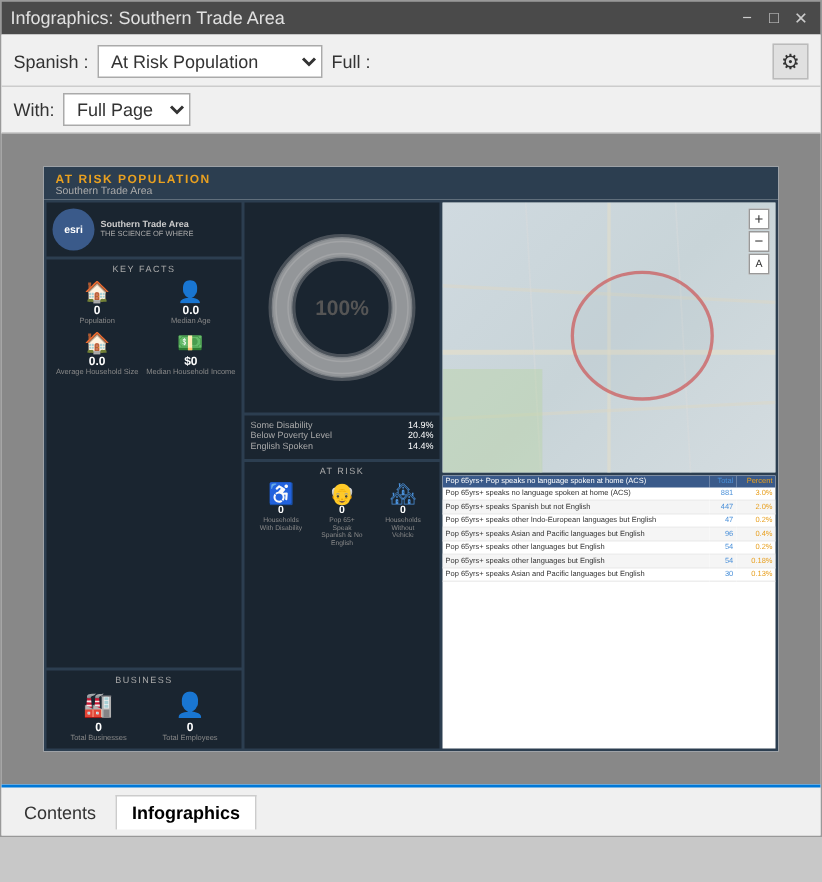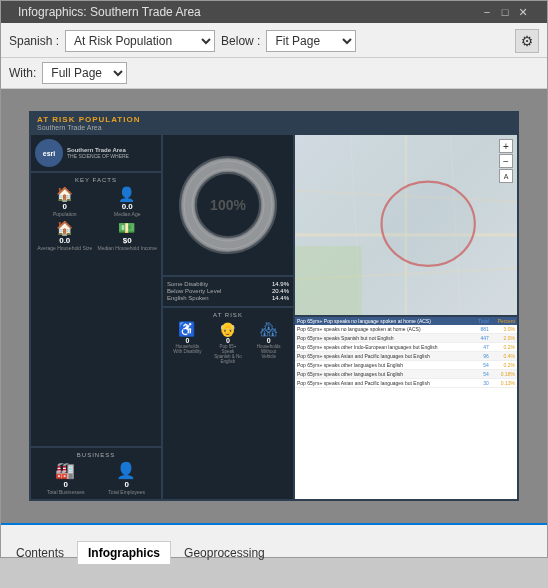--- a/index.html
+++ b/index.html
@@ -24,21 +24,21 @@
     }
 
     
     .title-bar {
       background: #4a4a4a;
       color: #e0e0e0;
       height: 22px;
       display: flex;
       align-items: center;
       justify-content: space-between;
-      padding: 0 17px;
+      padding: 0 6px;
       font-size: 12px;
     }
     .title-bar-controls {
       display: flex;
       gap: 4px;
       align-items: center;
     }
     .title-bar-btn {
       color: #ccc;
       font-size: 11px;
@@ -428,21 +428,21 @@
       text-align: right;
       color: #e8a020;
     }
 
     
     .bottom-tabs {
       height: 28px;
       background: #f0f0f0;
       border-top: 2px solid #0078d7;
       display: flex;
-      align-items: flex-start;
+      align-items: center;
       padding: 16px 4px;
     }
     .tab {
       padding: 4px 10px;
       font-size: 12px;
       cursor: pointer;
       color: #333;
       border: 1px solid transparent;
       border-bottom: none;
       margin-right: 2px;
@@ -468,24 +468,21 @@
       <span class="title-bar-btn">□</span>
       <span class="title-bar-btn">✕</span>
     </div>
   </div>
 
   <div class="toolbar">
     <span class="toolbar-label">Spanish :</span>
     <select class="toolbar-select toolbar-select-wide">
       <option>At Risk Population</option>
     </select>
-    <span class="toolbar-label">Below :</span>
-    <select class="toolbar-select toolbar-select-medium">
-      <option>Fit Page</option>
-    </select>
+    <span class="toolbar-label">Full :</span>
     <div class="gear-btn">
       <span>⚙</span>
     </div>
   </div>
 
   <div class="toolbar2">
     <span class="toolbar-label">With:</span>
     <select class="toolbar-select toolbar-select-small">
       <option>Full Page Mode</option>
     </select>
@@ -691,17 +688,14 @@
     </div>
   </div>
 
   <div class="bottom-tabs">
     <div class="tab">
       <span>Contents</span>
     </div>
     <div class="tab active">
       <span>Infographics</span>
     </div>
-    <div class="tab">
-      <span>Geoprocessing</span>
-    </div>
   </div>
 </div>
 
 </body></html>

